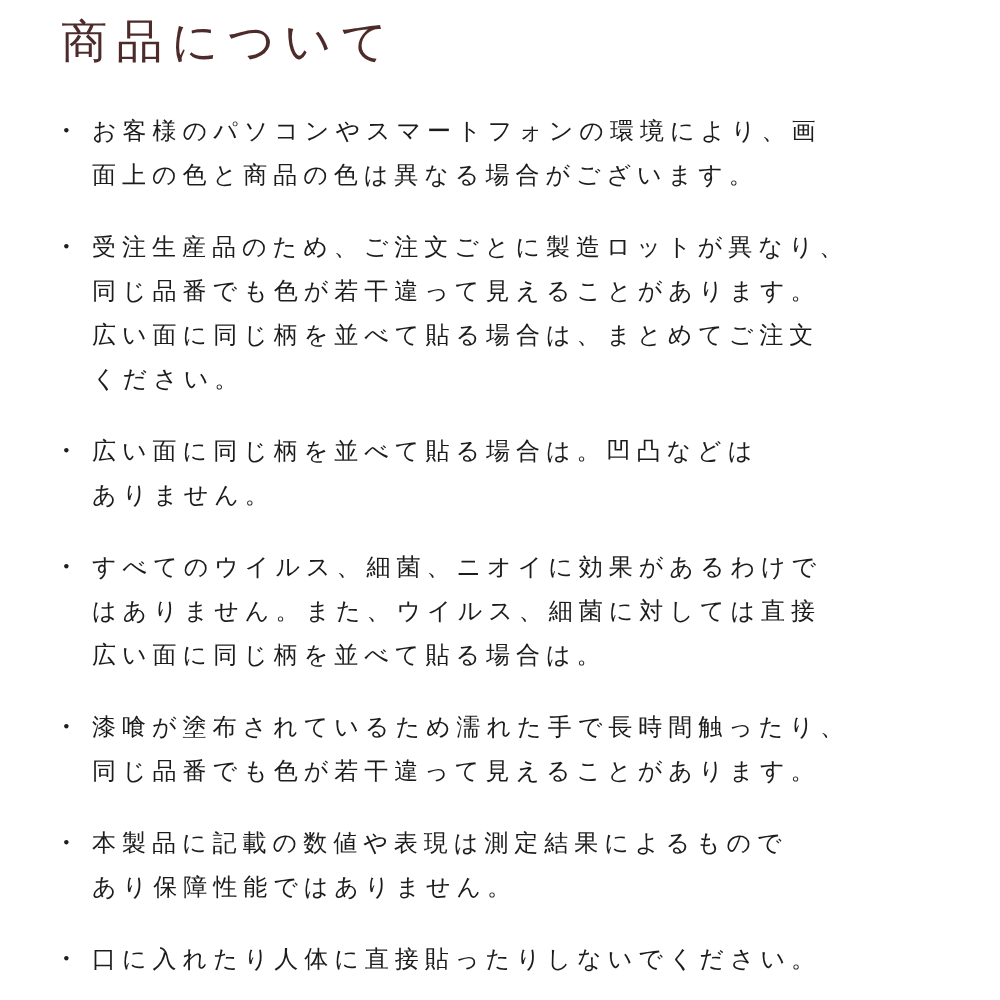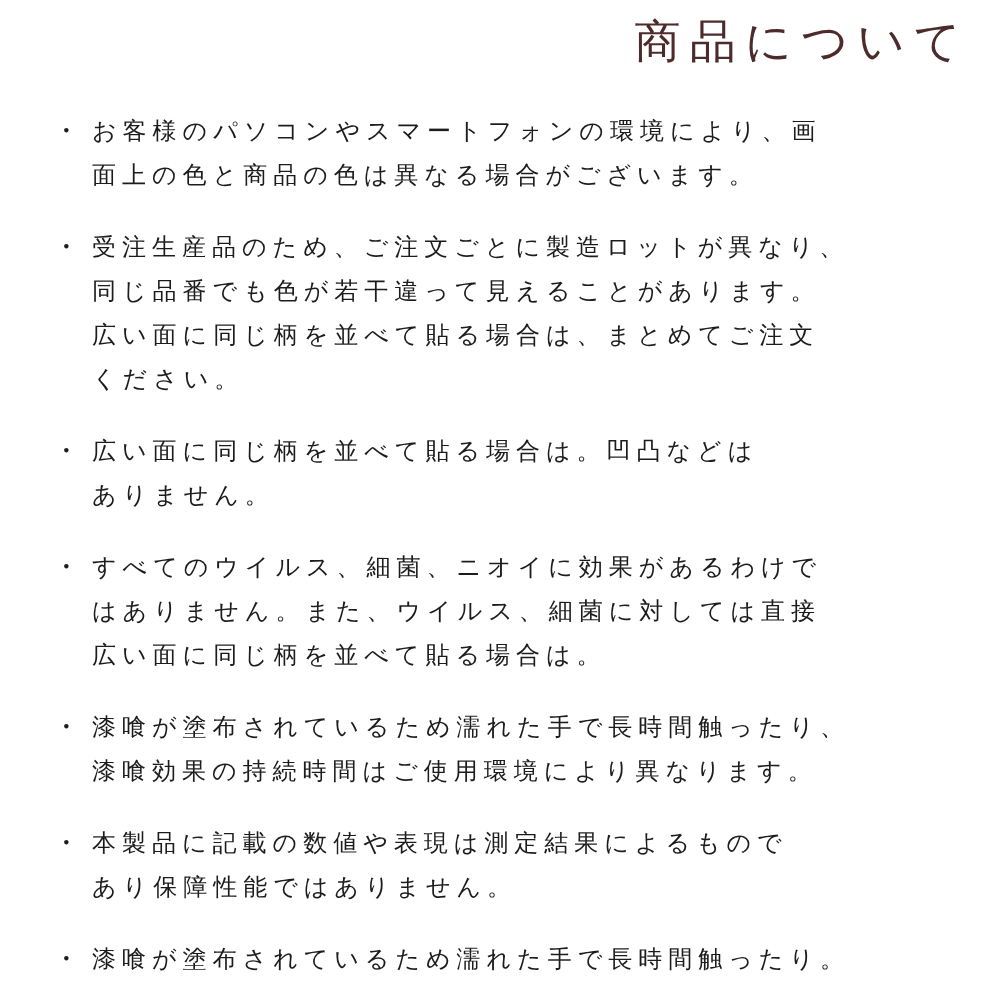--- a/index.html
+++ b/index.html
@@ -15,21 +15,21 @@
   }
   .page {
     box-sizing: border-box;
     width: 1000px;
     height: 1000px;
     padding: 14px 30px 0 52px;
     background: #ffffff;
   }
   .title {
     margin: 0;
-    text-align: right;
+    text-align: left;
     font-size: 46px;
     font-weight: 400;
     letter-spacing: 0.2em;
     text-indent: 0.2em;
     color: #4e2b2b;
     line-height: 1.2;
   }
   .notes {
     list-style: none;
     margin: 40px 0 0 0;
@@ -87,25 +87,25 @@
     </li>
     <li class="note">
       <span class="dot">・</span>
       <p class="text">すべてのウイルス、細菌、ニオイに効果があるわけで
 はありません。また、ウイルス、細菌に対しては直接
 広い面に同じ柄を並べて貼る場合は。</p>
     </li>
     <li class="note">
       <span class="dot">・</span>
       <p class="text">漆喰が塗布されているため濡れた手で長時間触ったり、
-漆喰効果の持続時間はご使用環境により異なります。</p>
+同じ品番でも色が若干違って見えることがあります。</p>
     </li>
     <li class="note">
       <span class="dot">・</span>
       <p class="text">本製品に記載の数値や表現は測定結果によるもので
 あり保障性能ではありません。</p>
     </li>
     <li class="note">
       <span class="dot">・</span>
-      <p class="text">漆喰が塗布されているため濡れた手で長時間触ったり。</p>
+      <p class="text">口に入れたり人体に直接貼ったりしないでください。</p>
     </li>
   </ul>
 </div>
 
 </body></html>

